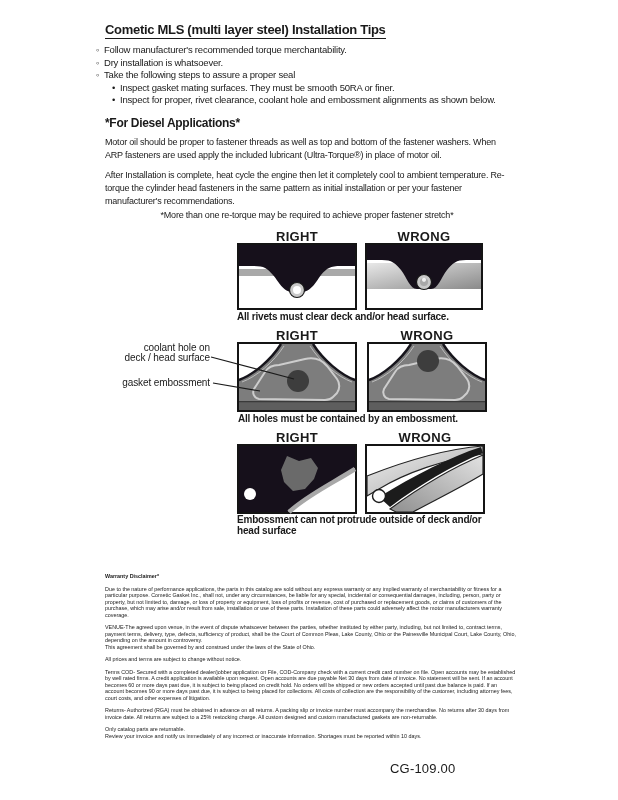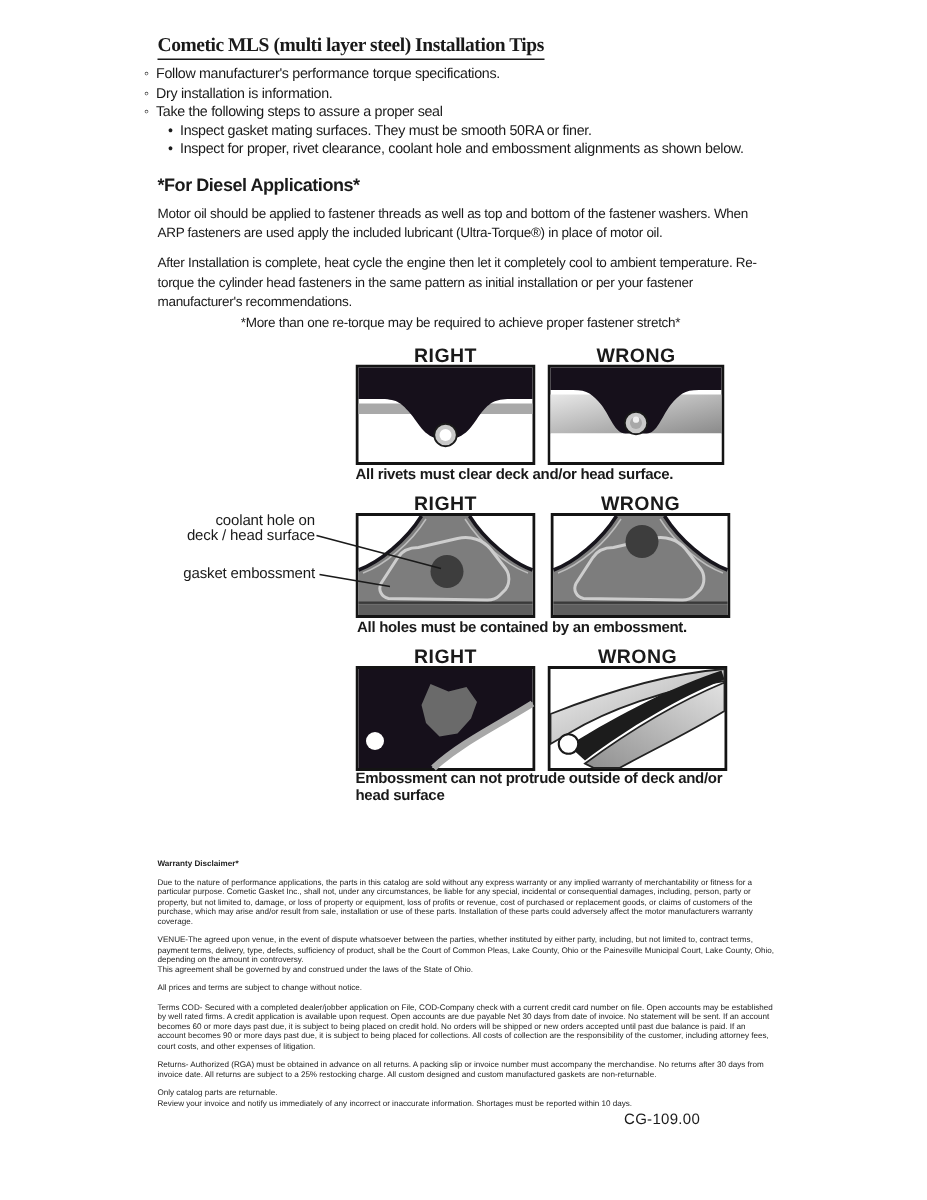--- a/index.html
+++ b/index.html
@@ -4,40 +4,40 @@
 <style>
   * { margin:0; padding:0; box-sizing:border-box; }
   html,body { background:#ffffff; }
   #page {
     position:relative; width:618px; height:800px; background:#fff;
     font-family:"Liberation Sans", sans-serif; color:var(--ink); overflow:hidden;
   }
   .abs { position:absolute; }
   .title {
     left:105px; top:22px; font-size:13px; font-weight:bold; letter-spacing:-0.3px;
-    border-bottom:1.5px solid var(--ink); padding-bottom:1px; white-space:nowrap;font-family:Liberation Serif, serif;
+    border-bottom:1.5px solid var(--ink); padding-bottom:1px; white-space:nowrap;
   }
   .tips { left:96px; top:44px; font-size:9.5px; letter-spacing:-0.2px; }
   .tip-row { display:flex; align-items:baseline; line-height:12.6px; white-space:nowrap; }
   .tip-row.lvl2 { margin-left:16px; }
   .tip-marker { width:8px; display:inline-block; }
   .diesel-h { left:105px; top:116px; font-size:12px; font-weight:bold; letter-spacing:-0.3px; }
   .para { left:105px; width:404px; font-size:9px; letter-spacing:-0.2px; line-height:13px; }
   .p1 { top:136px; }
   .p2 { top:169px; }
   .note { top:209px;text-align:center; }
   .dlabel { font-size:13px; font-weight:bold; letter-spacing:0.3px; text-align:center; width:120px; }
   .dcap { font-weight:bold; font-size:10px; letter-spacing:-0.2px; }
   .diag { display:block; }
   .sideline { font-size:10px; letter-spacing:-0.1px; text-align:right; width:100px; left:110px; line-height:9.5px; }
   .warranty { left:105px; top:573px; width:412px; font-size:5.4px; line-height:6.5px; color:#222; }
   .warranty .wh { font-weight:bold; }
   .warranty .wp { margin-top:6px; }
   .warranty .wl { margin-top:0; }
-  .footer-num { left:390px; top:741px; font-size:10px; letter-spacing:0.2px;margin-left:26px; }
+  .footer-num { left:390px; top:761px; font-size:13px; letter-spacing:0.2px; }
 
   
   .blk { fill:var(--dark); }
   .deckband { fill:var(--deck); }
   .mid { fill:var(--mid); }
   .hole { fill:var(--hole); }
   .embline { fill:none; stroke:var(--emboss); stroke-width:2; }
   .edge { fill:none; stroke:#17151c; stroke-width:2.4; }
   .hilite { fill:none; stroke:#bdbdbd; stroke-width:1; }
   .ptr { stroke:#1a1a1a; stroke-width:1.1; }
@@ -45,42 +45,42 @@
 </head>
 <body>
 
 <div id="page">
 
   <div class="abs title">Cometic MLS (multi layer steel) Installation Tips</div>
 
   <div class="abs tips">
     <div class="tip-row">
       <span class="tip-marker">◦</span>
-      <span>Follow manufacturer's performance torque specifications.</span>
+      <span>Follow manufacturer's recommended torque merchantability.</span>
     </div>
     <div class="tip-row">
       <span class="tip-marker">◦</span>
-      <span>Dry installation is information.</span>
+      <span>Dry installation is whatsoever.</span>
     </div>
     <div class="tip-row">
       <span class="tip-marker">◦</span>
       <span>Take the following steps to assure a proper seal</span>
     </div>
     <div class="tip-row lvl2">
       <span class="tip-marker">•</span>
       <span>Inspect gasket mating surfaces.  They must be smooth 50RA or finer.</span>
     </div>
     <div class="tip-row lvl2">
       <span class="tip-marker">•</span>
       <span>Inspect for proper, rivet clearance, coolant hole and embossment alignments as shown below.</span>
     </div>
   </div>
 
   <div class="abs diesel-h">*For Diesel Applications*</div>
-  <div class="abs para p1">Motor oil should be applied to fastener threads as well as top and bottom of the fastener washers. When ARP fasteners are used apply the included lubricant (Ultra-Torque®) in place of motor oil.</div>
+  <div class="abs para p1">Motor oil should be proper to fastener threads as well as top and bottom of the fastener washers. When ARP fasteners are used apply the included lubricant (Ultra-Torque®) in place of motor oil.</div>
   <div class="abs para p2">After Installation is complete, heat cycle the engine then let it completely cool to ambient temperature. Re-torque the cylinder head fasteners in the same pattern as initial installation or per your fastener manufacturer's recommendations.</div>
   <div class="abs para note">*More than one re-torque may be required to achieve proper fastener stretch*</div>
 
   <div class="abs dlabel" style="left:237px; top:229px;">RIGHT</div>
   <div class="abs dlabel" style="left:364px; top:229px;">WRONG</div>
 
   <svg class="abs diag" style="left:237px; top:243px;" width="120" height="67" viewBox="0 0 120 67">
     <rect x="1" y="1" width="118" height="65" fill="#ffffff" stroke="#141414" stroke-width="2"></rect>
     <rect class="deckband" x="2" y="26" width="116" height="7"></rect>
     <path class="blk" d="M2,2 H118 V23 H104 C93,23 90,25 84,32 C78,40 74,50 60,50 C46,50 43,40 36,32 C30,25 27,23 16,23 H2 Z"></path>

